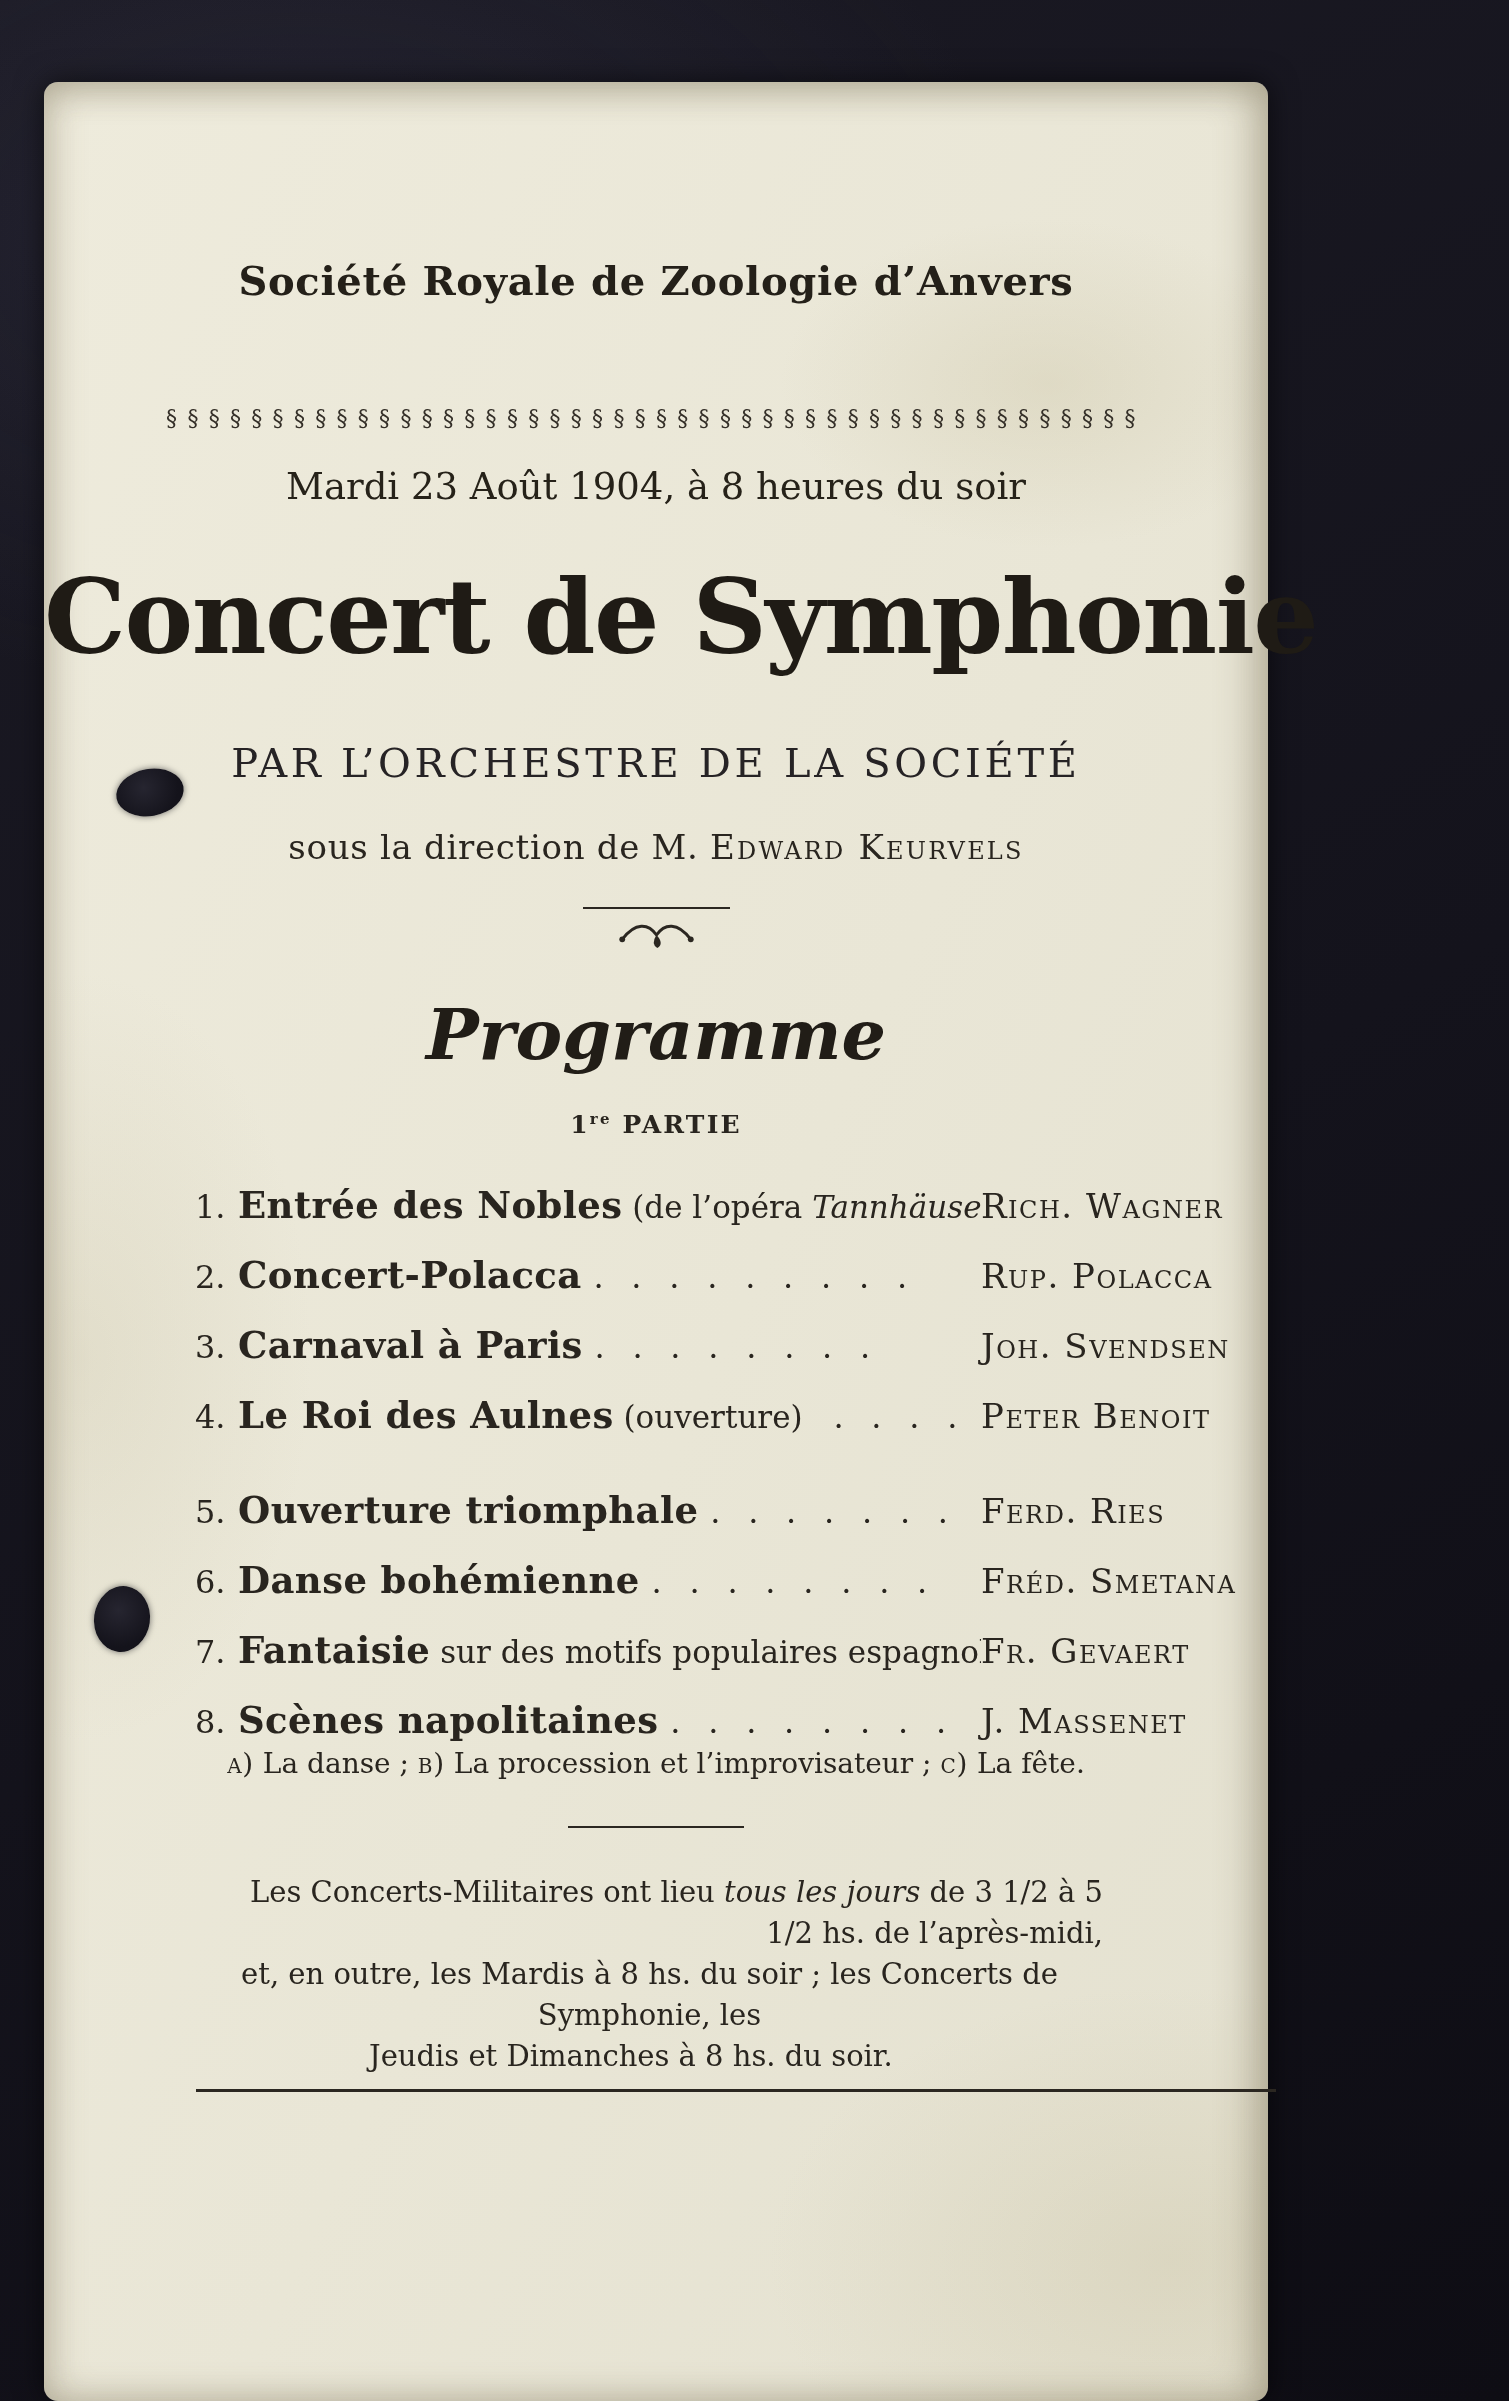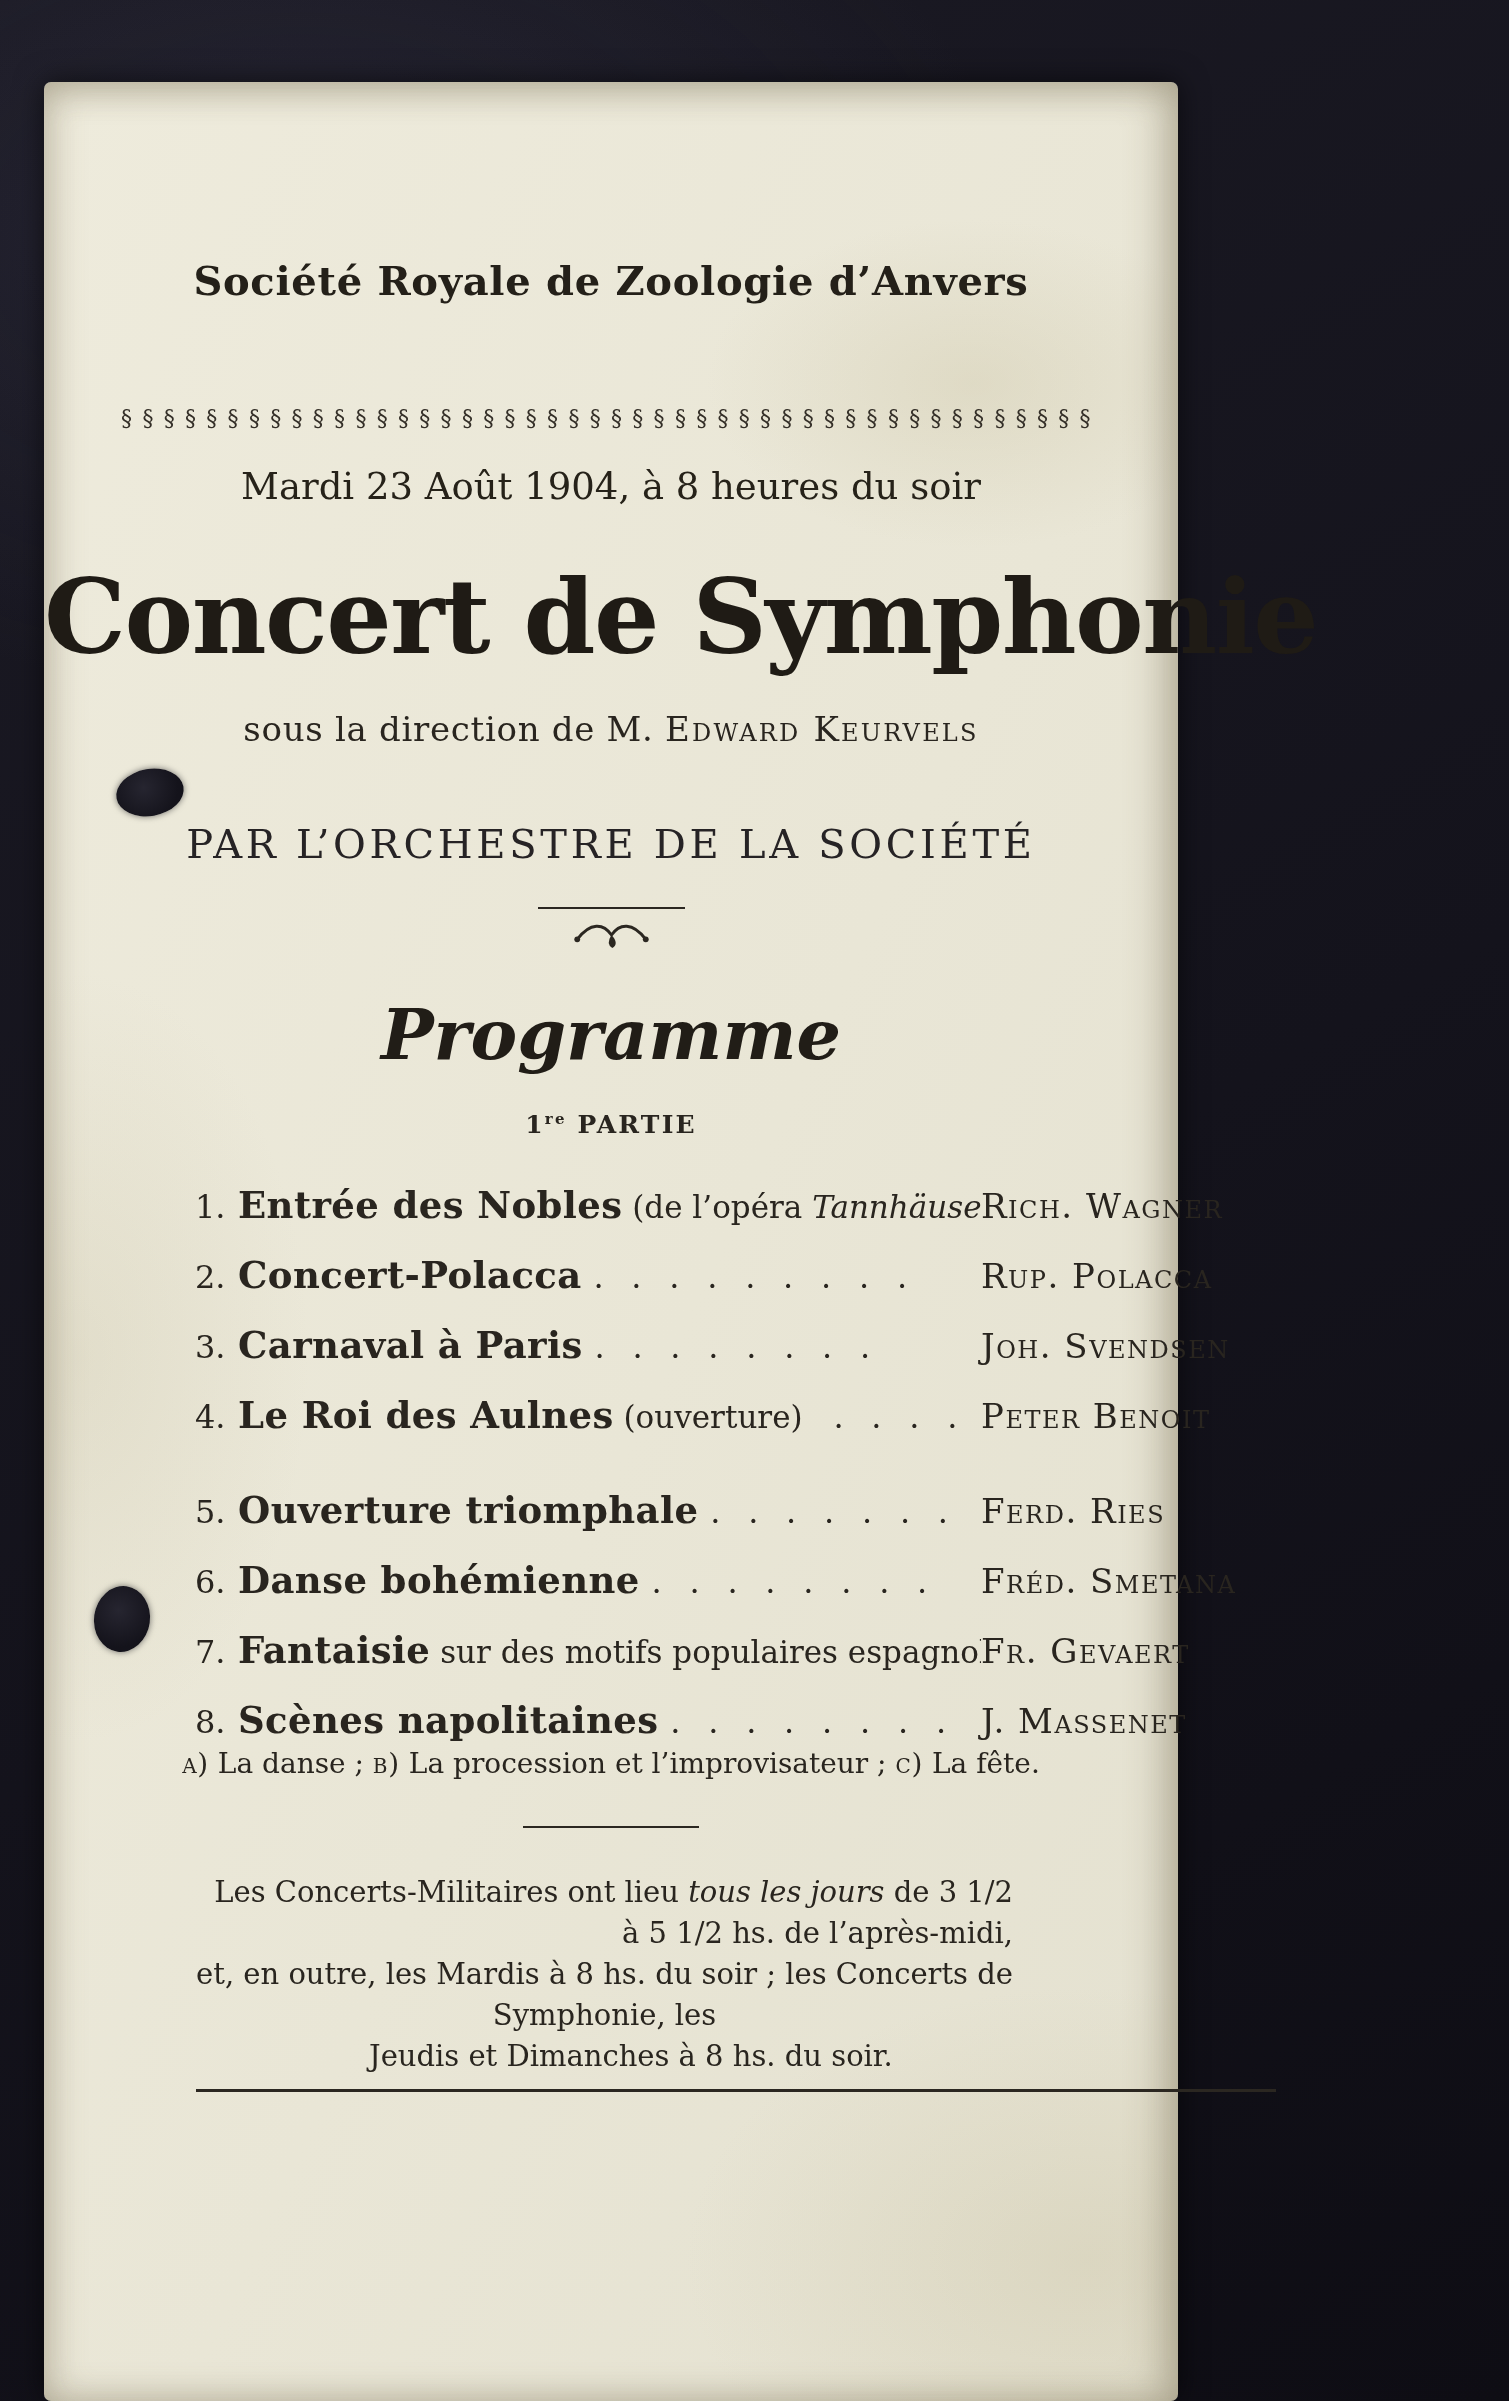--- a/index.html
+++ b/index.html
@@ -4,22 +4,22 @@
 <style>
   html,body{margin:0;padding:0;}
   body{
     width:1510px;height:2401px;position:relative;overflow:hidden;
     background:
       radial-gradient(ellipse 1028px 661px at 20% 10%, rgba(70,70,95,.25), transparent 70%),
       linear-gradient(150deg,#1b1a24 0%, #14131c 55%, #0e0d14 100%);
     font-family:"DejaVu Serif", serif;
   }
   .paper{
-    position:absolute;left:44px;top:82px;width:1134px;height:2319px;
-    color:#29251f;border-radius:7px;
+    position:absolute;left:44px;top:82px;width:1224px;height:2319px;
+    color:#29251f;border-radius:14px;
     background:
       radial-gradient(ellipse 382px 235px at 82% 13%, rgba(205,198,168,.38), transparent 70%),
       radial-gradient(ellipse 558px 382px at 92% 94%, rgba(198,190,158,.32), transparent 72%),
       radial-gradient(ellipse 308px 514px at 3% 55%, rgba(200,193,165,.28), transparent 75%),
       linear-gradient(115deg,#eeebdc 0%, #e9e6d6 55%, #e4e1d0 100%);
     box-shadow:
       inset -17.6px 0 37px rgba(108,98,72,.30),
       inset 0 11.8px 32px rgba(108,98,72,.20),
       inset 14.7px 0 32px rgba(118,108,82,.16),
       0 0 29px rgba(0,0,0,.6);
@@ -67,25 +67,25 @@
 <div class="paper">
 
   <div class="center society">Société Royale de Zoologie d’Anvers</div>
 
   <div class="center ornaments">§§§§§§§§§§§§§§§§§§§§§§§§§§§§§§§§§§§§§§§§§§§§§§</div>
 
   <div class="center dateline">Mardi 23 Août 1904, à 8 heures du soir</div>
 
   <div class="center bigtitle">Concert de Symphonie</div>
 
+  <div class="center subtitle">PAR L’ORCHESTRE DE LA SOCIÉTÉ</div>
+
   <div class="center direction">
     <span>sous la direction de M. </span><span class="sc">Edward Keurvels</span>
   </div>
-
-  <div class="center subtitle">PAR L’ORCHESTRE DE LA SOCIÉTÉ</div>
 
   <div class="rule1"></div>
 
   <div class="center fleuron">
     <svg width="81" height="35" viewBox="0 0 110 48" aria-hidden="true">
       <path d="M8 32 C26 8, 44 10, 55 26 C66 10, 84 8, 102 32" fill="none" stroke="#2b2721" stroke-width="4" stroke-linecap="round"></path>
       <path d="M55 26 q-8 12 1 18 q10 -6 -1 -18" fill="#2b2721"></path>
       <circle cx="8" cy="32" r="4" fill="#2b2721"></circle>
       <circle cx="102" cy="32" r="4" fill="#2b2721"></circle>
     </svg>

